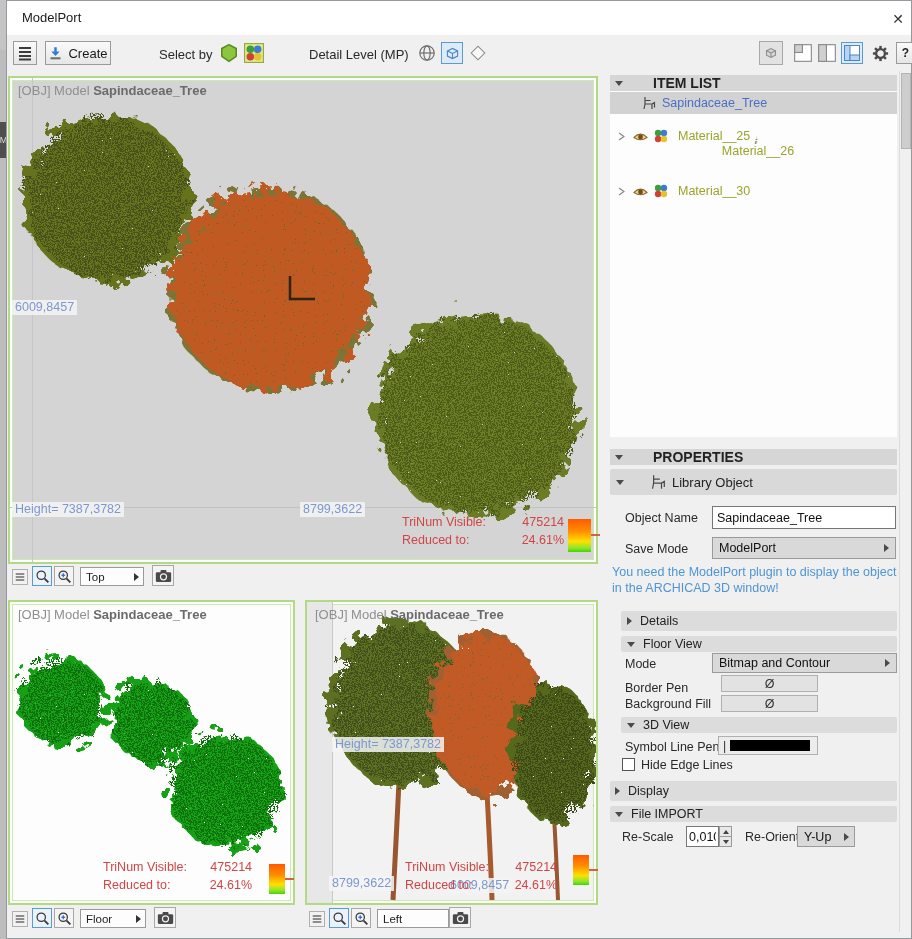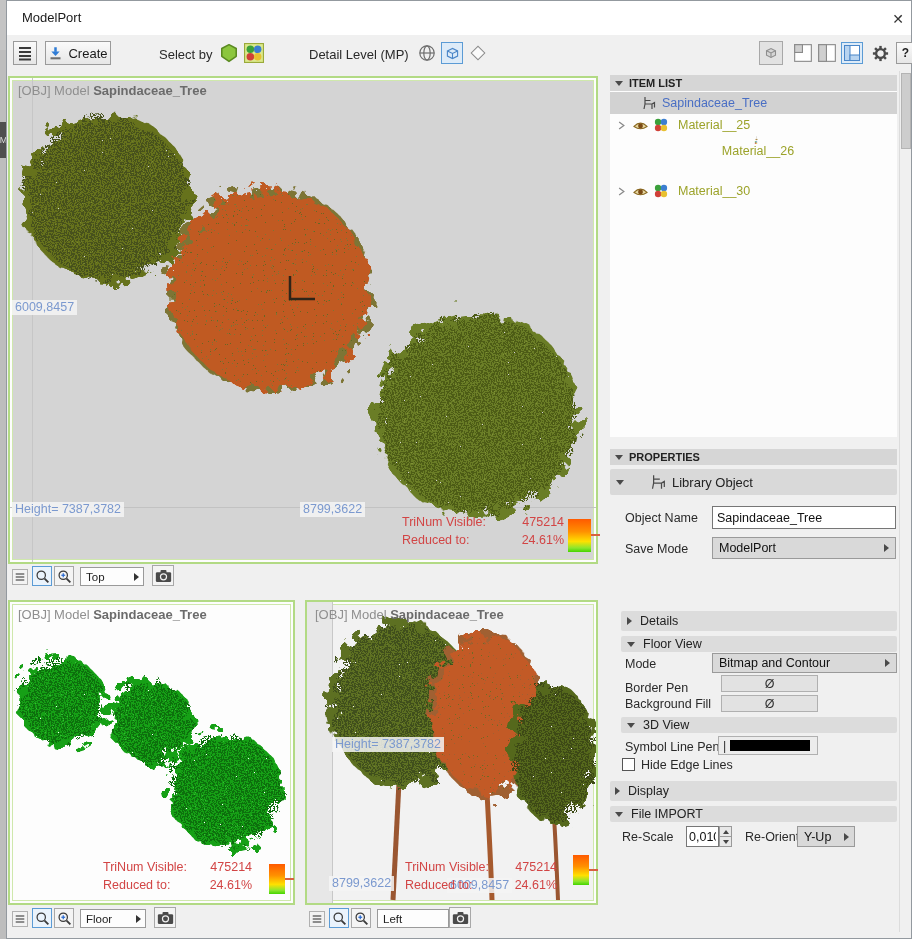--- a/index.html
+++ b/index.html
@@ -35,21 +35,21 @@
   .dropdown { position:absolute; height:19px; border:1px solid #9a9a9a; background:#fdfdfd;
               display:flex; align-items:center; font-size:11.5px; color:#222; padding-left:5px; }
   .dropdown .sp { flex:1; }
   .tri-r { width:0; height:0; border-left:5px solid #333; border-top:4px solid transparent;
            border-bottom:4px solid transparent; margin-right:4px; }
   .tri-d { width:0; height:0; border-top:5px solid #4a4a4a; border-left:4px solid transparent;
            border-right:4px solid transparent; }
   .tri-rc { width:0; height:0; border-left:5px solid #4a4a4a; border-top:4px solid transparent;
             border-bottom:4px solid transparent; }
   .panel-hdr { position:absolute; background:#d6d6d6; display:flex; align-items:center;
-               font-size:11px; font-weight:bold; color:#222; }
+               font-size:14px; font-weight:bold; color:#222;gap:24px; }
   .sec-bar { position:absolute; background:#dcdcdc; display:flex; align-items:center;
              font-size:12.5px; color:#222; border-radius:2px; }
   .plabel { position:absolute; font-size:12.5px; color:#2a2a2a; }
   .pinput { position:absolute; border:1px solid #767676; background:#fff; font-size:12.5px;
             font-family:"Liberation Sans",sans-serif; padding:0 4px; color:#111; }
   .pdrop { position:absolute; border:1px solid #9a9a9a; background:#d9d9d9; display:flex;
            align-items:center; font-size:12.5px; color:#111; padding-left:6px; }
   .pbtn { position:absolute; border:1px solid #b0b0b0; background:#e2e2e2; display:flex;
           align-items:center; justify-content:center; font-size:12.5px; color:#333; }
   .note { position:absolute; font-size:12.5px; color:#4f95d5; line-height:16px; }
@@ -432,21 +432,21 @@
   </div>
   <div class="abs" style="left:610px;top:91px;width:287px;height:346px;background:#fdfdfd;"></div>
 
   <div class="list-row" style="left:610px;top:92px;width:287px;height:22px;background:#d2d2d2;">
     <svg width="16" height="16" viewBox="0 0 16 16" style="margin-left:30px;" fill="none" stroke="#4a4a4a" stroke-width="1.2">
       <path d="M5 2 L5 9 L12 9 L12 14 M5 9 L4 14 M12 9 L14.5 7.5 L14.5 12.5 M5 5.5 L10.5 5.5"></path>
     </svg>
     <span style="margin-left:6px;color:#4a6fc4;">Sapindaceae_Tree</span>
   </div>
 
-  <div class="list-row" style="left:610px;top:114px;width:287px;height:22px;">
+  <div class="list-row" style="left:610px;top:125px;width:287px;height:22px;">
     <svg width="11" height="11" viewBox="0 0 14 14" style="margin-left:6px;" fill="none" stroke="#8a8a8a" stroke-width="1.6">
         <polyline points="4,2.5 10,7 4,11.5"></polyline>
       </svg>
     <svg width="17" height="13" viewBox="0 0 18 14" style="margin-left:5px;">
       <path d="M2 8 Q9 1 16 8 Q9 13 2 8 Z" fill="#e6d6a0" stroke="#8a6820" stroke-width="1.2"></path>
         <circle cx="9" cy="7.5" r="2.6" fill="#7a4a14"></circle>
     </svg>
     <svg width="16" height="16" viewBox="0 0 18 18" style="margin-left:4px;">
       <circle cx="5.7" cy="5.7" r="3.6" fill="#3ba03b"></circle>
         <circle cx="12.3" cy="5.7" r="3.6" fill="#3b7ed0"></circle>
@@ -504,20 +504,21 @@
   <div class="plabel" style="left:625px;top:511px;">Object Name</div>
   <input class="pinput" style="left: 712px; top: 506px; width: 184px; height: 23px;" value="Sapindaceae_Tree">
 
   <div class="plabel" style="left:625px;top:542px;">Save Mode</div>
   <div class="pdrop" style="left:712px;top:537px;width:184px;height:22px;">
     <span>ModelPort</span>
     <span style="flex:1;"></span>
       <span class="tri-rc" style="margin-right:6px;"></span>
   </div>
 
+  <div class="note" style="left:612px;top:564px;width:288px;">You need the ModelPort plugin to display the object in the ARCHICAD 3D window!</div>
 
   <div class="sec-bar" style="left:621px;top:636px;width:276px;height:16px;">
     <span class="tri-d" style="margin:0 8px 0 6px;"></span>
     <span>Floor View</span>
   </div>
 
   <div class="sec-bar" style="left:621px;top:611px;width:276px;height:20px;">
     <span class="tri-rc" style="margin:0 8px 0 6px;"></span>
     <span>Details</span>
   </div>

